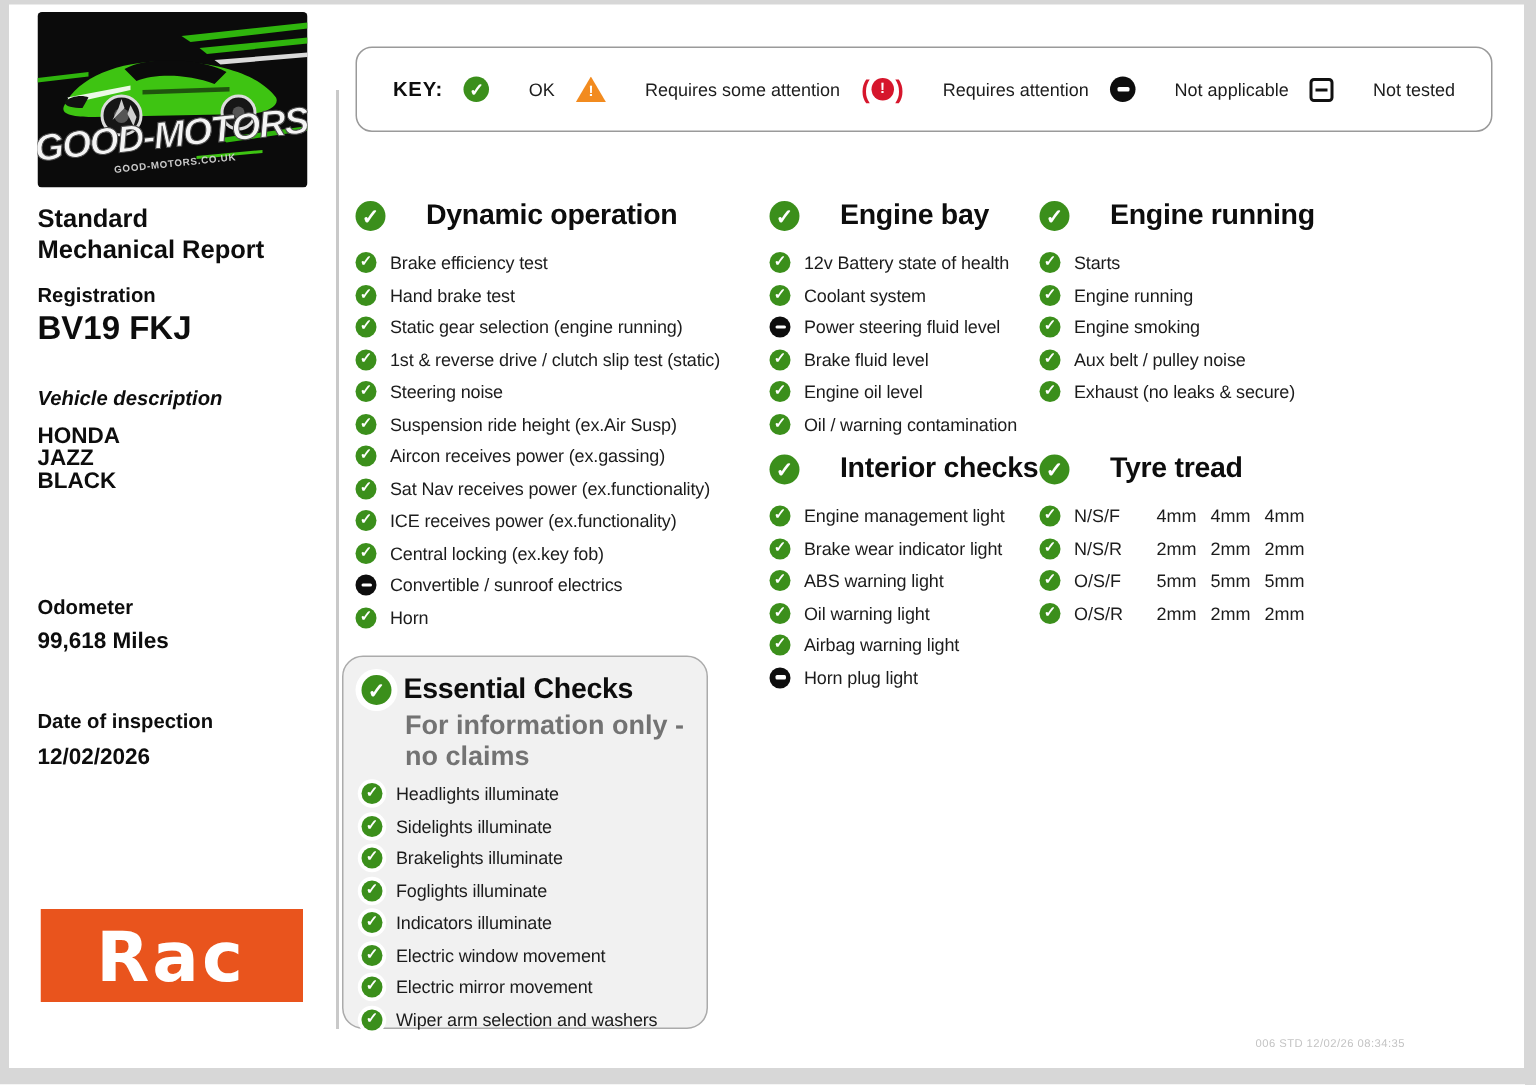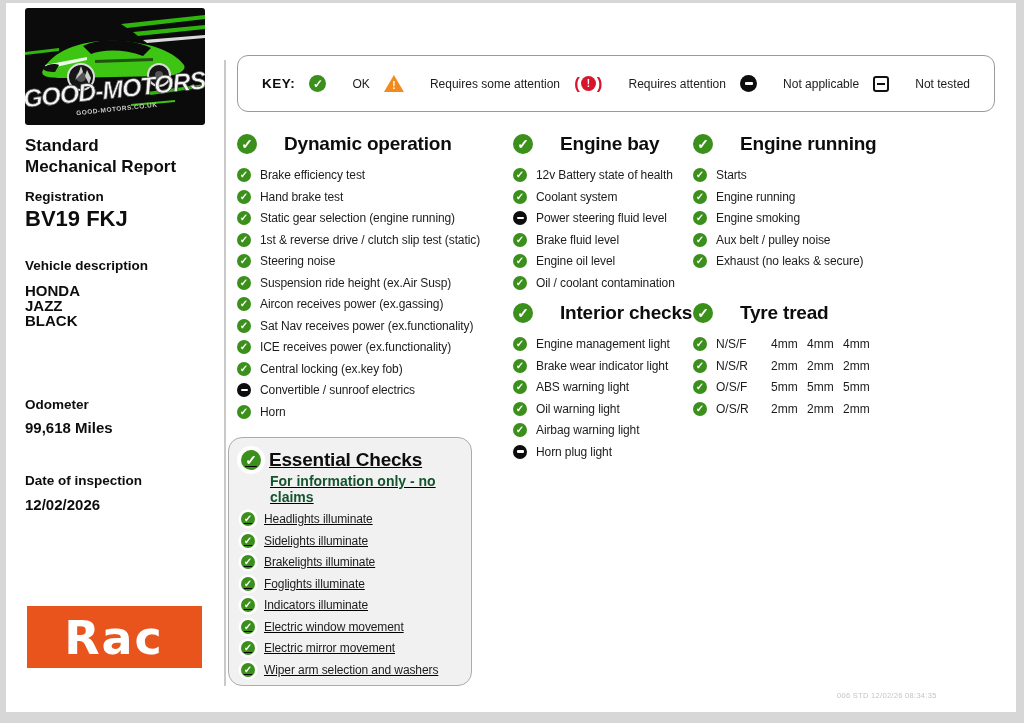--- a/index.html
+++ b/index.html
@@ -9,33 +9,33 @@
   .page { position:absolute; left:6px; top:3px; right:8px; bottom:11px;
     background:#ffffff; overflow:hidden; }
 
   
   .logo-box { position:absolute; left:19px; top:5px; width:180px; height:117px; }
   .report-title { position:absolute; left:19px; top:133px; width:162px;
     font-size:17px; font-weight:bold; color:#0d0d0d; line-height:1.22; }
   .sb-label { position:absolute; left:19px; font-size:13.5px; font-weight:bold; color:#0d0d0d; }
   .sb-reg-label { top:186px; }
   .sb-reg-value { position:absolute; left:19px; top:203px; font-size:22px; font-weight:bold; color:#0d0d0d; }
-  .sb-veh-label { top:255px; }
+  .sb-veh-label { top:255px;font-style:italic; }
   .sb-veh-lines { position:absolute; left:19px; top:280px; font-size:15px; font-weight:bold;
     color:#0d0d0d; line-height:1.0; }
   .sb-odo-label { top:394px; }
   .sb-odo-value { position:absolute; left:19px; top:416px; font-size:15px; font-weight:bold; color:#0d0d0d; }
   .sb-date-label { top:470px; }
   .sb-date-value { position:absolute; left:19px; top:493px; font-size:15px; font-weight:bold; color:#0d0d0d; }
   .rac-box { position:absolute; left:21px; top:603px; width:175px; height:62px; }
 
   .divider { position:absolute; left:218px; top:57px; width:1.5px; height:626px; background:#c9c9c9; }
 
   
-  .keybox { position:absolute; left:231px; top:52px; width:758px; height:57px;
+  .keybox { position:absolute; left:231px; top:28px; width:758px; height:57px;
     border:1.5px solid #9a9a9a; border-radius:11px; display:flex; align-items:center;
     justify-content:space-between; padding:0 24px; }
   .keylab { font-size:13.5px; font-weight:bold; color:#0d0d0d; letter-spacing:.5px; }
   .keyitem { display:flex; align-items:center; gap:26px; font-size:12px; color:#1c1c1c; }
 
   
   .ci { width:14px; height:14px; border-radius:50%; display:inline-flex;
     align-items:center; justify-content:center; flex:0 0 auto; }
   .ci.ok { background:#3b8f1b; }
   .ci.ok::after { content:"✓"; color:#fff; font-size:10px; font-weight:bold; line-height:1; }
@@ -70,24 +70,24 @@
   .sec-tyre { left:687px; top:299px; width:200px; }
   .sec-hd { display:flex; align-items:center; gap:27px; margin-bottom:13px; }
   .sec-hd h2 { font-size:19px; font-weight:bold; color:#0d0d0d; letter-spacing:-.2px; white-space:nowrap; }
   .row { display:flex; align-items:center; gap:9px; height:14px; margin-bottom:7.5px; }
   .lbl { font-size:12px; color:#1c1c1c; white-space:nowrap; letter-spacing:-.1px; }
   .tlbl { font-size:12px; color:#1c1c1c; width:46px; }
   .tvals { font-size:12px; color:#1c1c1c; word-spacing:6px; }
 
   
   .ess { position:absolute; left:222px; top:434px; width:244px; height:249px;
-    background:#f1f1f1; border:1px solid #ababab; border-radius:14px; padding:11px 12px;text-decoration:underline; }
+    background:#f1f1f1; border:1px solid #ababab; border-radius:14px; padding:11px 12px; }
   .ess .sec-hd { margin-bottom:2px; gap:8px; }
   .ess .sec-hd .ci { box-shadow:0 0 0 4px #fff; }
-  .ess-sub { font-size:14px; font-weight:bold; color:#14532d; margin:0 0 7px 29px; }
+  .ess-sub { font-size:18px; font-weight:bold; color:#737373; margin:0 0 7px 29px; }
   .ess .row { margin-bottom:7.5px; }
   .ess .row .ci { box-shadow:0 0 0 2.5px #fff; }
 
   .footer-code { position:absolute; left:831px; top:688px; font-size:7.5px;
     color:#c4c4c4; letter-spacing:.3px; }
 </style>
 </head>
 <body>
 
 <div class="screen">
@@ -245,21 +245,21 @@
     <div class="row">
           <span class="ci ok"></span>
           <span class="lbl">Brake fluid level</span>
         </div>
     <div class="row">
           <span class="ci ok"></span>
           <span class="lbl">Engine oil level</span>
         </div>
     <div class="row">
           <span class="ci ok"></span>
-          <span class="lbl">Oil / coolant contamination</span>
+          <span class="lbl">Oil / warning contamination</span>
         </div>
   </div>
 
   <div class="sec sec-erun">
     <div class="sec-hd">
       <span class="ci hd ok"></span>
       <h2>Engine running</h2>
     </div>
     <div class="row">
           <span class="ci ok"></span>

